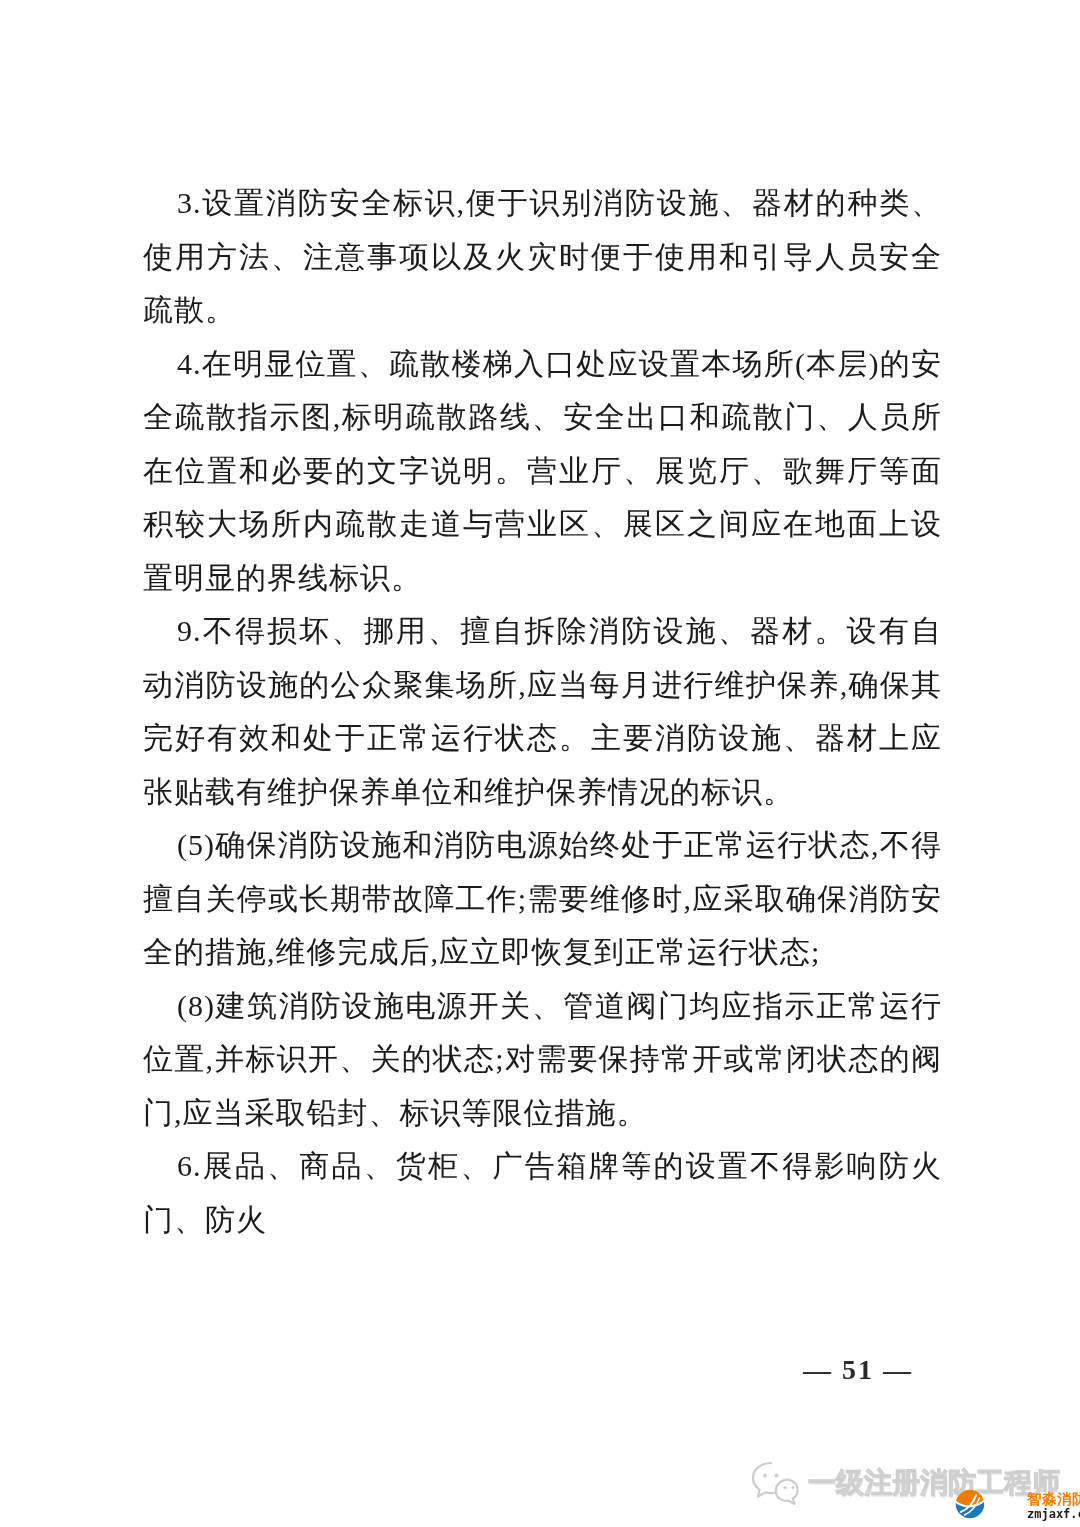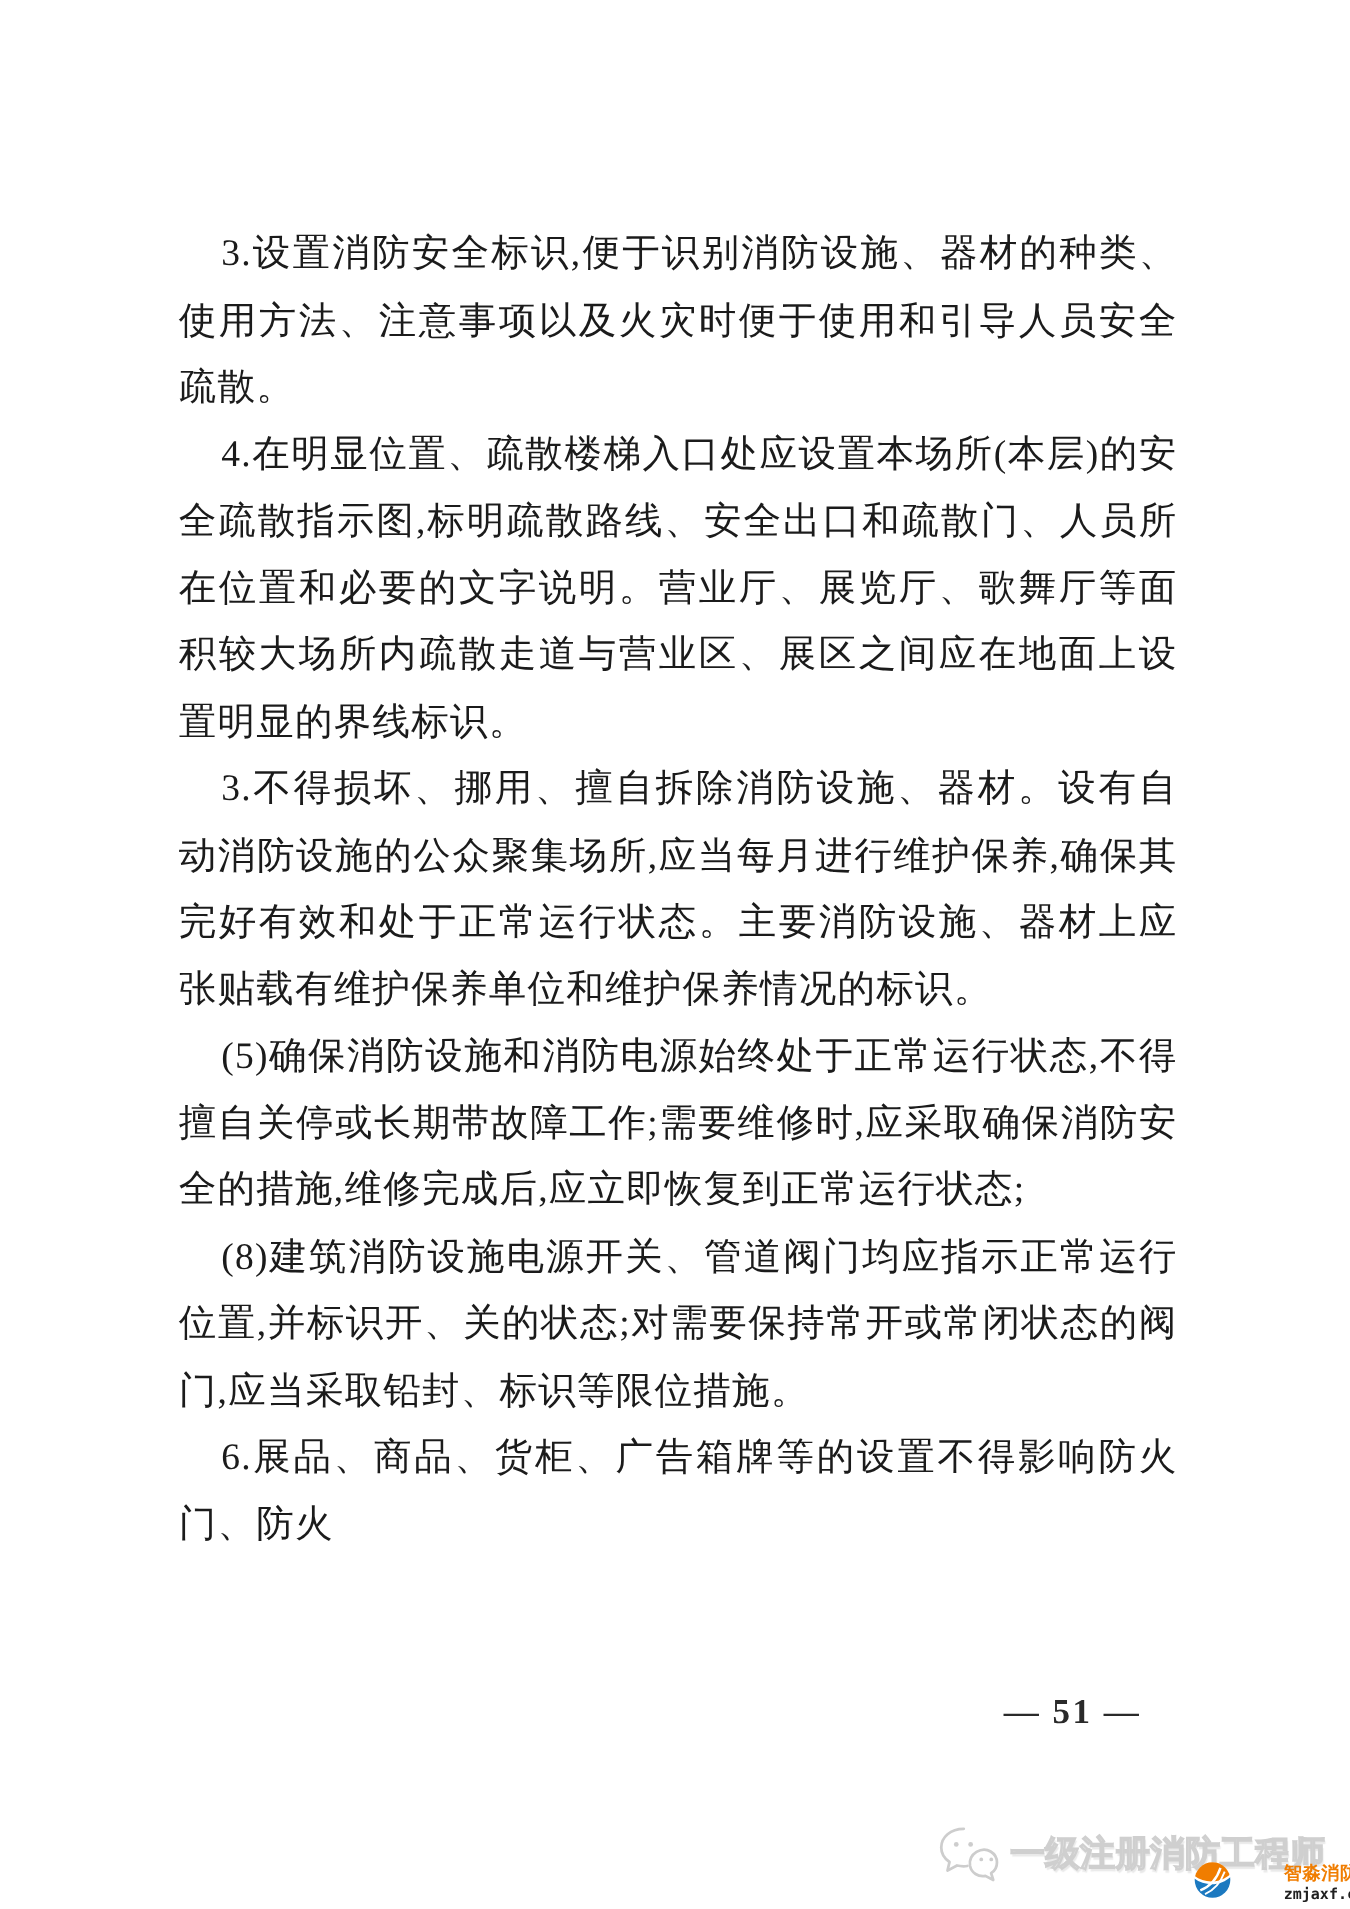--- a/index.html
+++ b/index.html
@@ -104,21 +104,21 @@
   }
 </style>
 </head>
 <body>
 
 <div class="page">
 
   <div class="content">
     <p class="para">3.设置消防安全标识,便于识别消防设施、器材的种类、使用方法、注意事项以及火灾时便于使用和引导人员安全疏散。</p>
     <p class="para">4.在明显位置、疏散楼梯入口处应设置本场所(本层)的安全疏散指示图,标明疏散路线、安全出口和疏散门、人员所在位置和必要的文字说明。营业厅、展览厅、歌舞厅等面积较大场所内疏散走道与营业区、展区之间应在地面上设置明显的界线标识。</p>
-    <p class="para">3.不得损坏、挪用、擅自拆除消防设施、器材。设有自动消防设施的公众聚集场所,应当每月进行维护保养,确保其完好有效和处于正常运行状态。主要消防设施、器材上应张贴载有维护保养单位和维护保养情况的标识。</p>
+    <p class="para">9.不得损坏、挪用、擅自拆除消防设施、器材。设有自动消防设施的公众聚集场所,应当每月进行维护保养,确保其完好有效和处于正常运行状态。主要消防设施、器材上应张贴载有维护保养单位和维护保养情况的标识。</p>
     <p class="para">(5)确保消防设施和消防电源始终处于正常运行状态,不得擅自关停或长期带故障工作;需要维修时,应采取确保消防安全的措施,维修完成后,应立即恢复到正常运行状态;</p>
     <p class="para">(8)建筑消防设施电源开关、管道阀门均应指示正常运行位置,并标识开、关的状态;对需要保持常开或常闭状态的阀门,应当采取铅封、标识等限位措施。</p>
     <p class="para">6.展品、商品、货柜、广告箱牌等的设置不得影响防火门、防火</p>
   </div>
 
   <div class="page-number">— 51 —</div>
 
   <div class="footer-watermark">
 
     <span class="wechat-icon">

